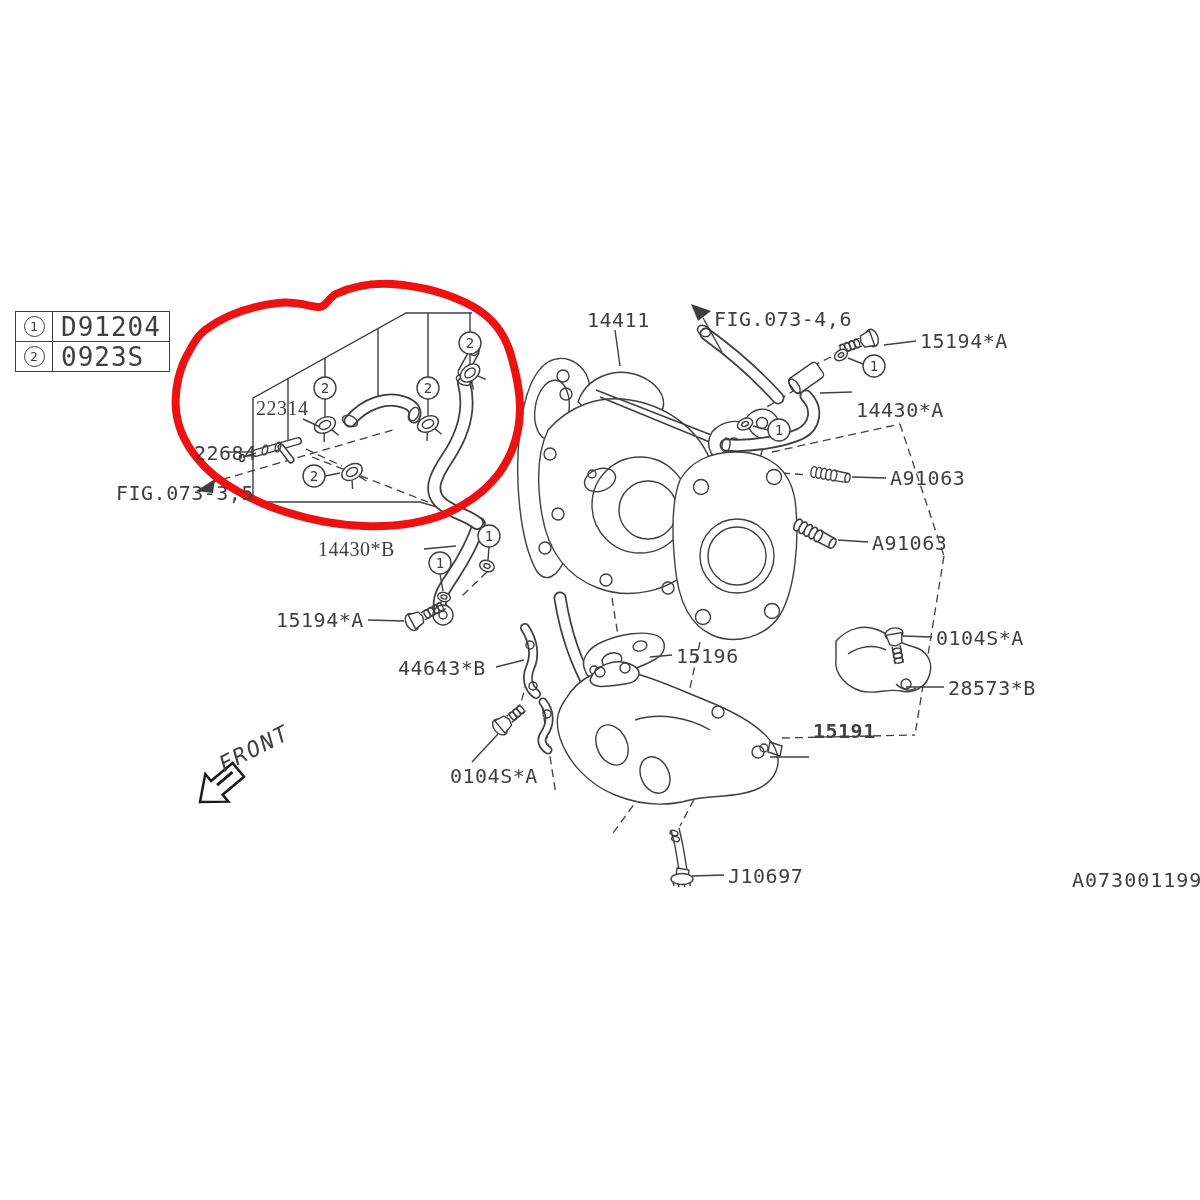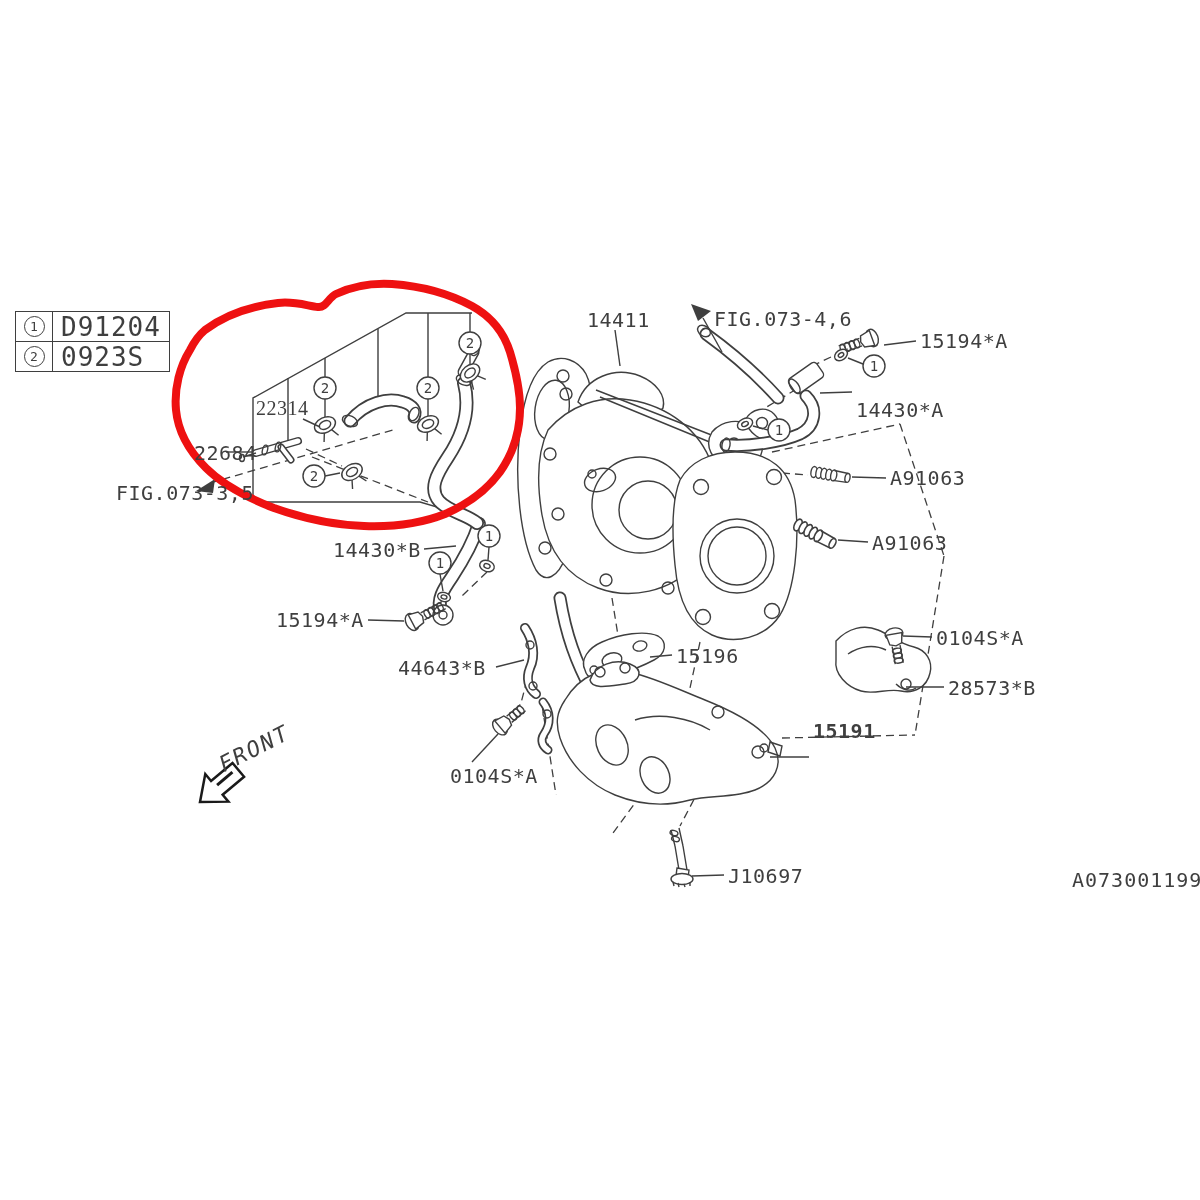--- a/index.html
+++ b/index.html
@@ -387,21 +387,21 @@
 
   <div class="lbl" style="left:587px;top:308px;">14411</div>
   <div class="lbl" style="left:714px;top:307px;">FIG.073-4,6</div>
   <div class="lbl" style="left:920px;top:329px;">15194*A</div>
   <div class="lbl" style="left:856px;top:381px;margin-top:17px;">14430*A</div>
   <div class="lbl" style="left:890px;top:466px;">A91063</div>
   <div class="lbl" style="left:872px;top:531px;">A91063</div>
   <div class="lbl" style="left:256px;top:397px;font-family:Liberation Serif, serif;">22314</div>
   <div class="lbl" style="left:162px;top:441px;margin-left:32px;">22684</div>
   <div class="lbl" style="left:116px;top:481px;">FIG.073-3,5</div>
-  <div class="lbl" style="left:333px;top:538px;">14430*B</div>
+  <div class="lbl" style="left:318px;top:538px;font-family:Liberation Serif, serif;">14430*B</div>
   <div class="lbl" style="left:276px;top:608px;">15194*A</div>
   <div class="lbl" style="left:398px;top:656px;">44643*B</div>
   <div class="lbl" style="left:676px;top:644px;">15196</div>
   <div class="lbl" style="left:936px;top:626px;">0104S*A</div>
   <div class="lbl" style="left:948px;top:676px;">28573*B</div>
   <div class="lbl" style="left:450px;top:764px;">0104S*A</div>
   <div class="lbl" style="left:813px;top:719px;font-weight:bold;">15191</div>
   <div class="lbl" style="left:728px;top:864px;">J10697</div>
 
   <div class="front-lbl">FRONT</div>

